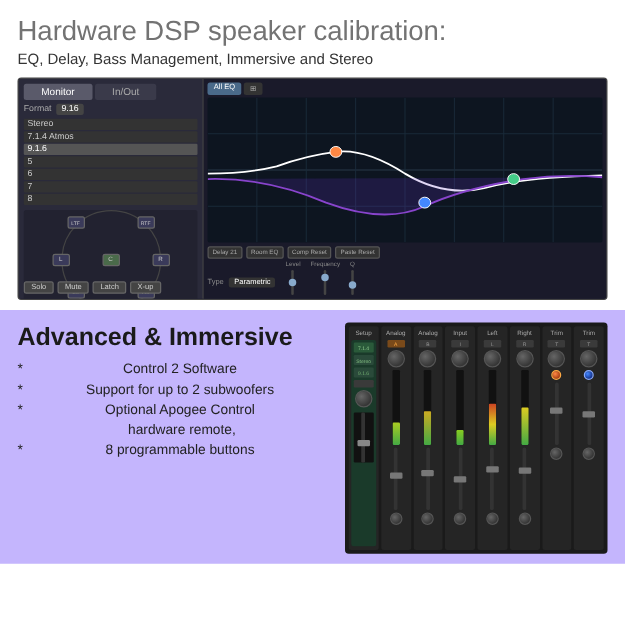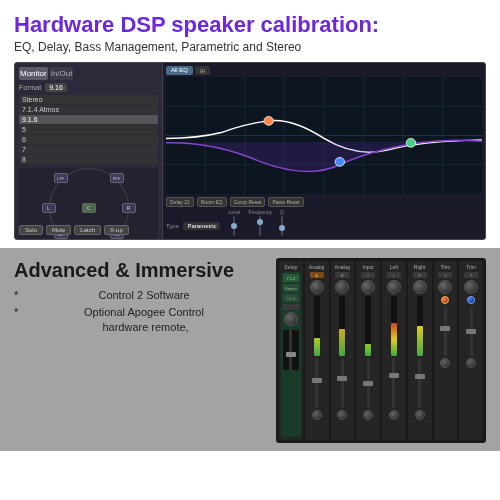--- a/index.html
+++ b/index.html
@@ -19,22 +19,22 @@
     }
 
     
     .top-section {
       background: #fff;
       padding: 12px 14px 8px 14px;
     }
 
     .title-hardware {
       font-size: 22px;
-      font-weight: bold;
-      color: #6d28d9;
+      font-weight: normal;
+      color: #737373;
       line-height: 1.2;
       margin-bottom: 2px;
     }
 
     .subtitle-hardware {
       font-size: 12px;
       color: #333;
       margin-bottom: 8px;
     }
 
@@ -61,21 +61,21 @@
     .dsp-tabs {
       display: flex;
       gap: 2px;
       margin-bottom: 3px;
     }
 
     .dsp-tab {
       font-size: 8px;
       color: #aaa;
       background: #3a3a4a;
-      padding: 2px 1px;
+      padding: 2px 14px;
       border-radius: 2px;
       cursor: pointer;
     }
 
     .dsp-tab.active {
       background: #5a5a6a;
       color: #fff;
     }
 
     .format-row {
@@ -285,21 +285,21 @@
       font-size: 6px;
       color: #ccc;
       background: #444;
       border: 1px solid #666;
       border-radius: 2px;
       padding: 1px 5px;
     }
 
     
     .bottom-section {
-      background: #a3a3a3;
+      background: #c4b5fd;
       padding: 10px 14px 8px 14px;
       display: flex;
       gap: 12px;
     }
 
     .bottom-left {
       flex: 1;
       display: flex;
       flex-direction: column;
     }
@@ -435,21 +435,21 @@
       width: 28px;
     }
   </style>
 </head>
 <body>
 
 <div class="main-container">
 
   <div class="top-section">
     <div class="title-hardware">Hardware DSP speaker calibration:</div>
-    <div class="subtitle-hardware">EQ, Delay, Bass Management, Parametric and Stereo</div>
+    <div class="subtitle-hardware">EQ, Delay, Bass Management, Immersive and Stereo</div>
 
     <div class="dsp-screenshot">
 
       <div class="dsp-left-panel">
         <div class="dsp-tabs">
           <div class="dsp-tab active">Monitor</div>
           <div class="dsp-tab">In/Out</div>
         </div>
 
         <div class="format-row">
@@ -556,21 +556,23 @@
   </div>
 
   <div class="bottom-section">
 
     <div class="bottom-left">
       <div class="title-monitor">
         <span>Advanced &amp; Immersive</span><br>
       </div>
       <ul class="bullet-list">
         <li class="bullet-item">Control 2 Software</li>
+        <li class="bullet-item">Support for up to 2 subwoofers</li>
         <li class="bullet-item">Optional Apogee Control<br>&nbsp;hardware remote,</li>
+        <li class="bullet-item">8 programmable buttons</li>
       </ul>
     </div>
 
     <div class="monitor-screenshot">
 
       <div class="channel-strip ch-wider">
         <div class="ch-label">Setup</div>
         <div style="width:100%;background:#1a3a2a;border-radius:2px;flex:1;padding:2px;display:flex;flex-direction:column;gap:2px;">
           <div style="height:8px;background:#2a5a3a;border-radius:1px;font-size:4px;color:#8fca8f;display:flex;align-items:center;justify-content:center;">7.1.4</div>
           <div style="height:8px;background:#2a4a3a;border-radius:1px;font-size:4px;color:#7fba7f;display:flex;align-items:center;justify-content:center;">Stereo</div>

